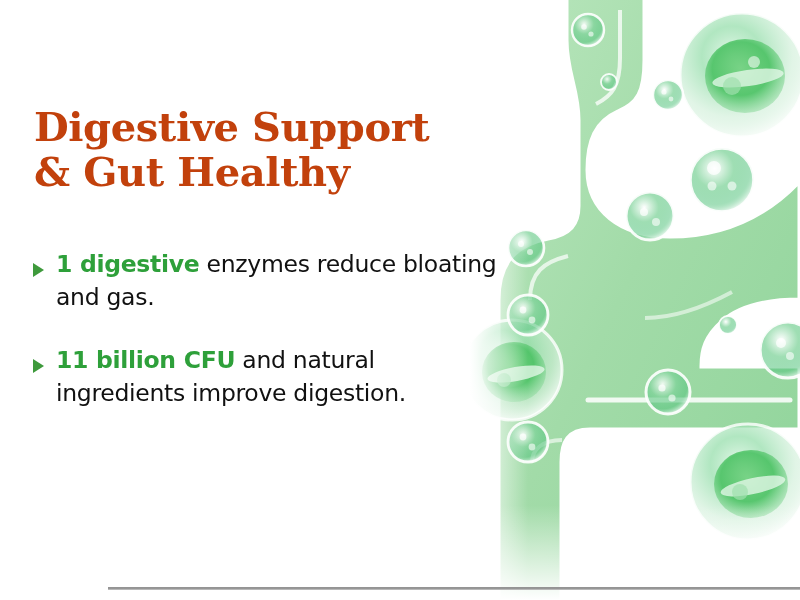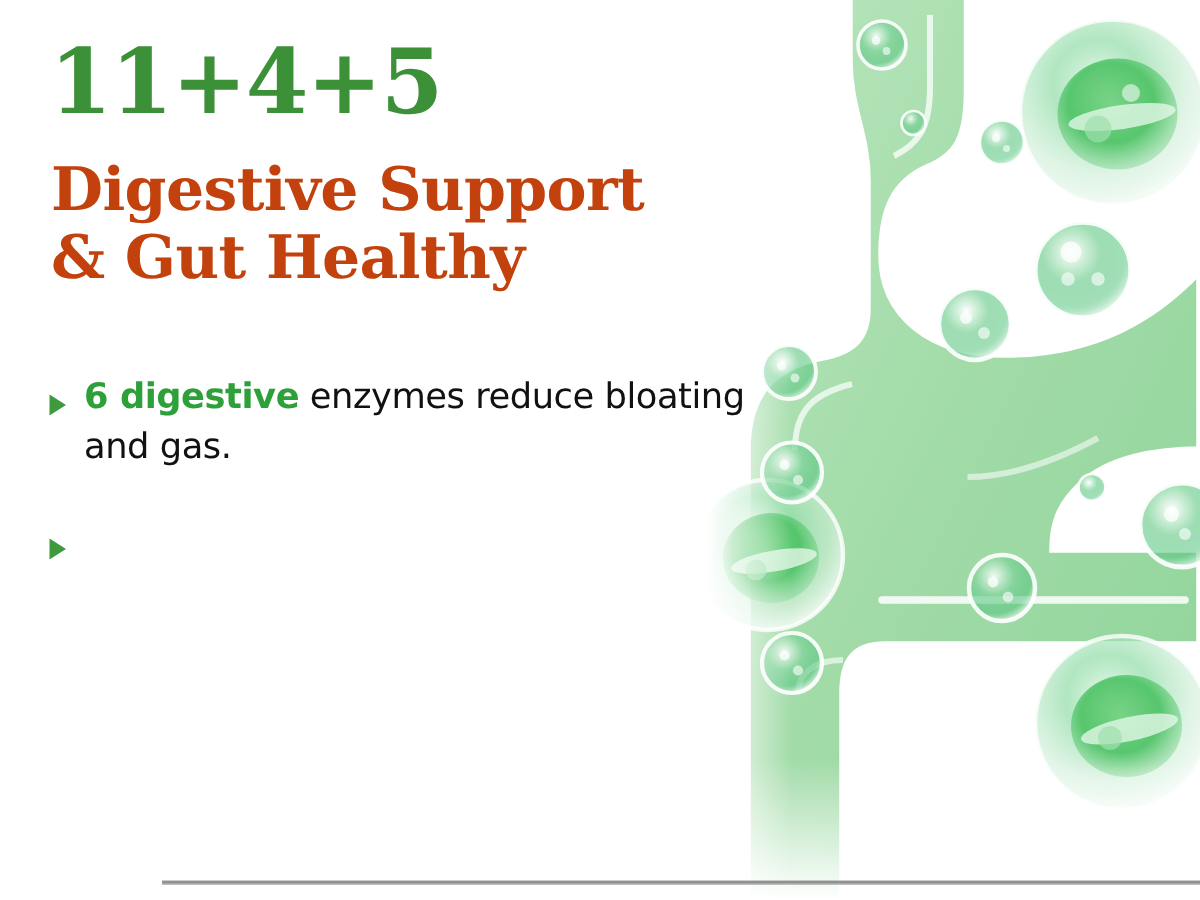--- a/index.html
+++ b/index.html
@@ -276,37 +276,39 @@
         <circle cx="258" cy="325" r="9" fill="none" stroke="#ffffff" stroke-width="1.8" opacity="0.9"></circle>
       </g>
 
       <rect x="0" y="0" width="58" height="600" fill="url(#fadeLeft)"></rect>
       <rect x="0" y="505" width="330" height="95" fill="url(#fadeBottom)"></rect>
     </svg>
   </div>
 
   <div id="content">
 
-    <div class="headline-number">11+4+5</div>
 
     <div class="headline-main">Digestive Support
 &amp; Gut Healthy</div>
 
     <div class="bullets">
 
       <div class="bullet">
         <span class="bullet-marker"></span>
         <div class="bullet-text">
-          <span class="hl">6 digestive</span><span> enzymes reduce</span><span> bloating and gas.</span>
+          <span class="hl">1 digestive</span><span> enzymes reduce</span><span> bloating and gas.</span>
         </div>
       </div>
 
 
       <div class="bullet">
         <span class="bullet-marker"></span>
+        <div class="bullet-text">
+          <span class="hl">11 billion CFU</span><span> and natural</span><span> ingredients  improve digestion.</span>
+        </div>
       </div>
 
     </div>
   </div>
 
   <div id="divider"></div>
 
 </div>
 
 </body></html>

